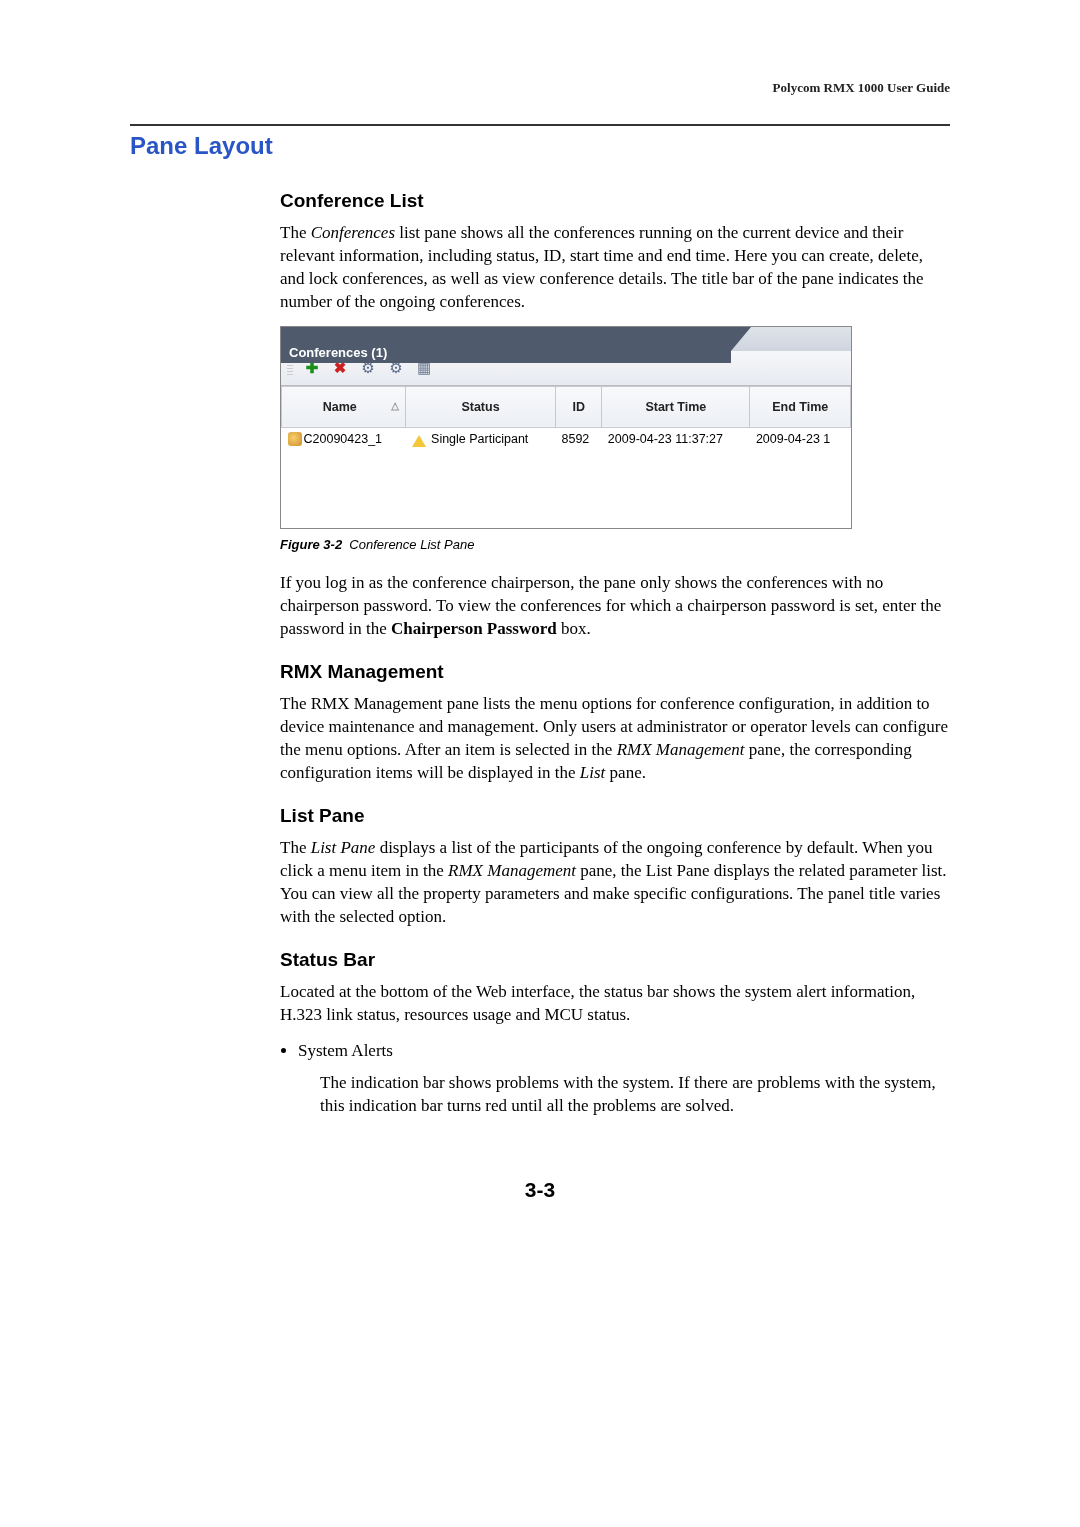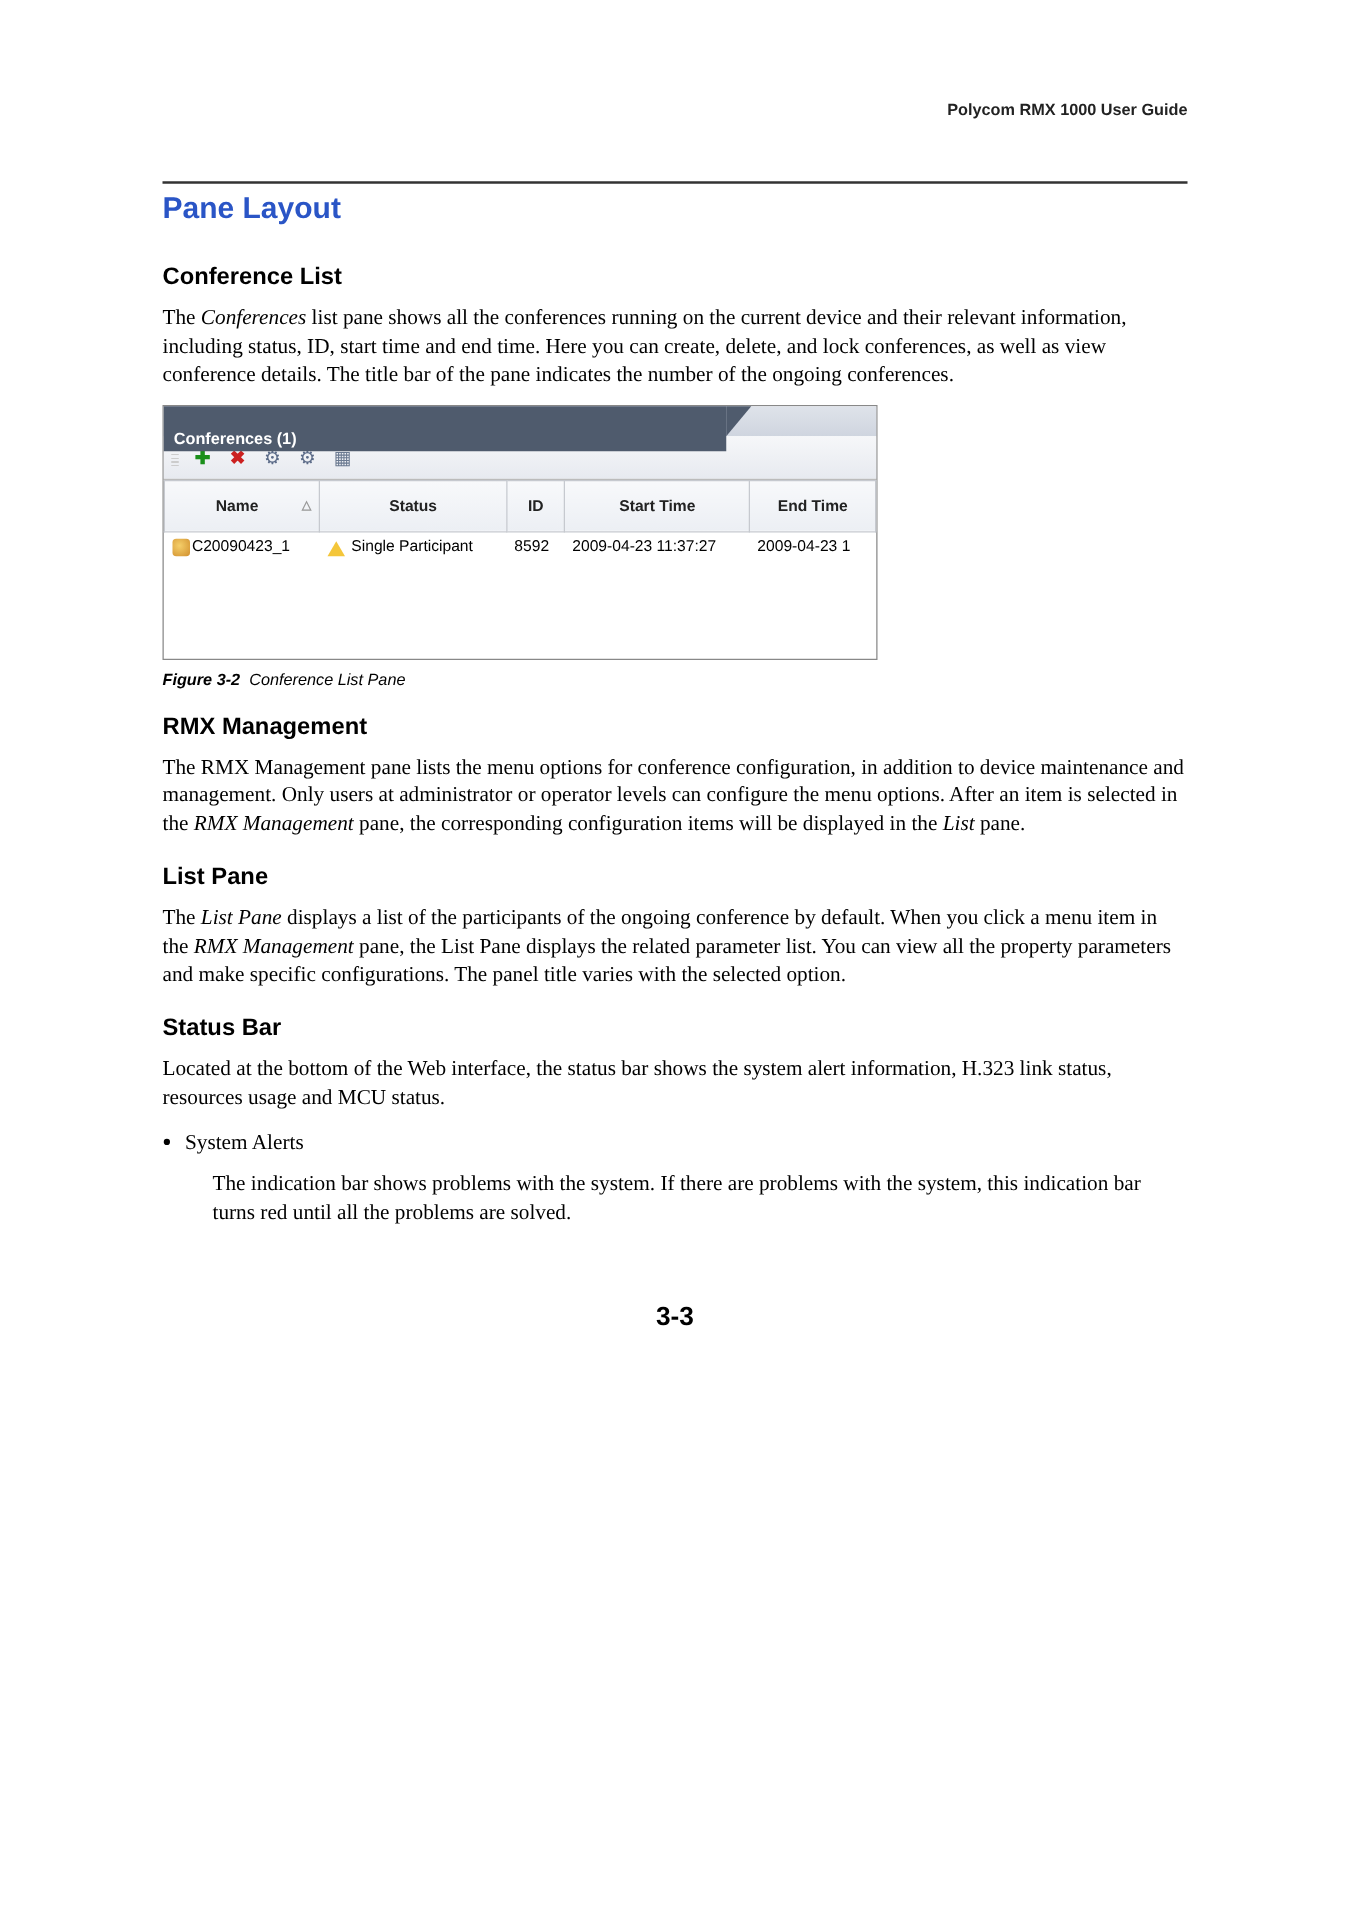--- a/index.html
+++ b/index.html
@@ -12,34 +12,35 @@
   }
   .page {
     padding: 80px 130px 60px 130px;
   }
   .header-line {
     border-top: 2px solid #333;
     margin-bottom: 6px;
   }
   .running-header {
     text-align: right;
-    font-family: Liberation Sans, sans-serif;
+    font-family: Liberation Serif, serif;
     font-weight: bold;
     font-size: 13px;
     color: #222;
-    margin-bottom: 50px;
+    margin-bottom: 28px;
   }
   h1.section-title {
     font-family: Arial, Helvetica, sans-serif;
     color: #2a55c6;
     font-size: 24px;
     font-weight: bold;
     margin: 0 0 30px 0;
   }
   .content {
+    margin-left: 150px;
   }
   h2.subsection {
     font-family: Arial, Helvetica, sans-serif;
     font-weight: bold;
     font-size: 19px;
     margin: 20px 0 10px 0;
     color: #000;
   }
   p.body {
     font-size: 17px;
@@ -230,20 +231,21 @@
               <td colspan="5" class="conf-body-space"></td>
             </tr>
         </tbody>
       </table>
     </div>
 
     <div class="figure-caption">
       <span class="fig-label">Figure 3-2</span>&nbsp;&nbsp;<span class="fig-text">Conference List Pane</span>
     </div>
 
+    <p class="body">If you log in as the conference chairperson, the pane only shows the conferences with no chairperson password. To view the conferences for which a chairperson password is set, enter the password in the <span class="bold">Chairperson Password</span> box.</p>
 
     <h2 class="subsection">RMX Management</h2>
     <p class="body">The RMX Management pane lists the menu options for conference configuration, in addition to device maintenance and management. Only users at administrator or operator levels can configure the menu options. After an item is selected in the <span class="italic">RMX Management</span> pane, the corresponding configuration items will be displayed in the <span class="italic">List</span> pane.</p>
 
     <h2 class="subsection">List Pane</h2>
     <p class="body">The <span class="italic">List Pane</span> displays a list of the participants of the ongoing conference by default. When you click a menu item in the <span class="italic">RMX Management</span> pane, the List Pane displays the related parameter list. You can view all the property parameters and make specific configurations. The panel title varies with the selected option.</p>
 
     <h2 class="subsection">Status Bar</h2>
     <p class="body">Located at the bottom of the Web interface, the status bar shows the system alert information, H.323 link status, resources usage and MCU status.</p>
 

